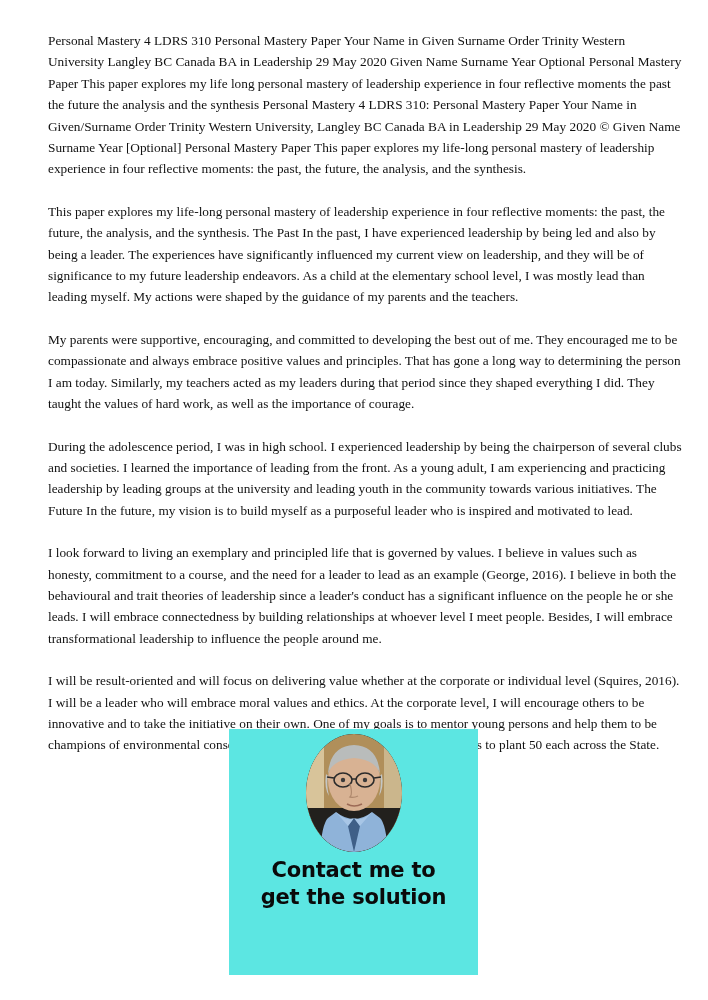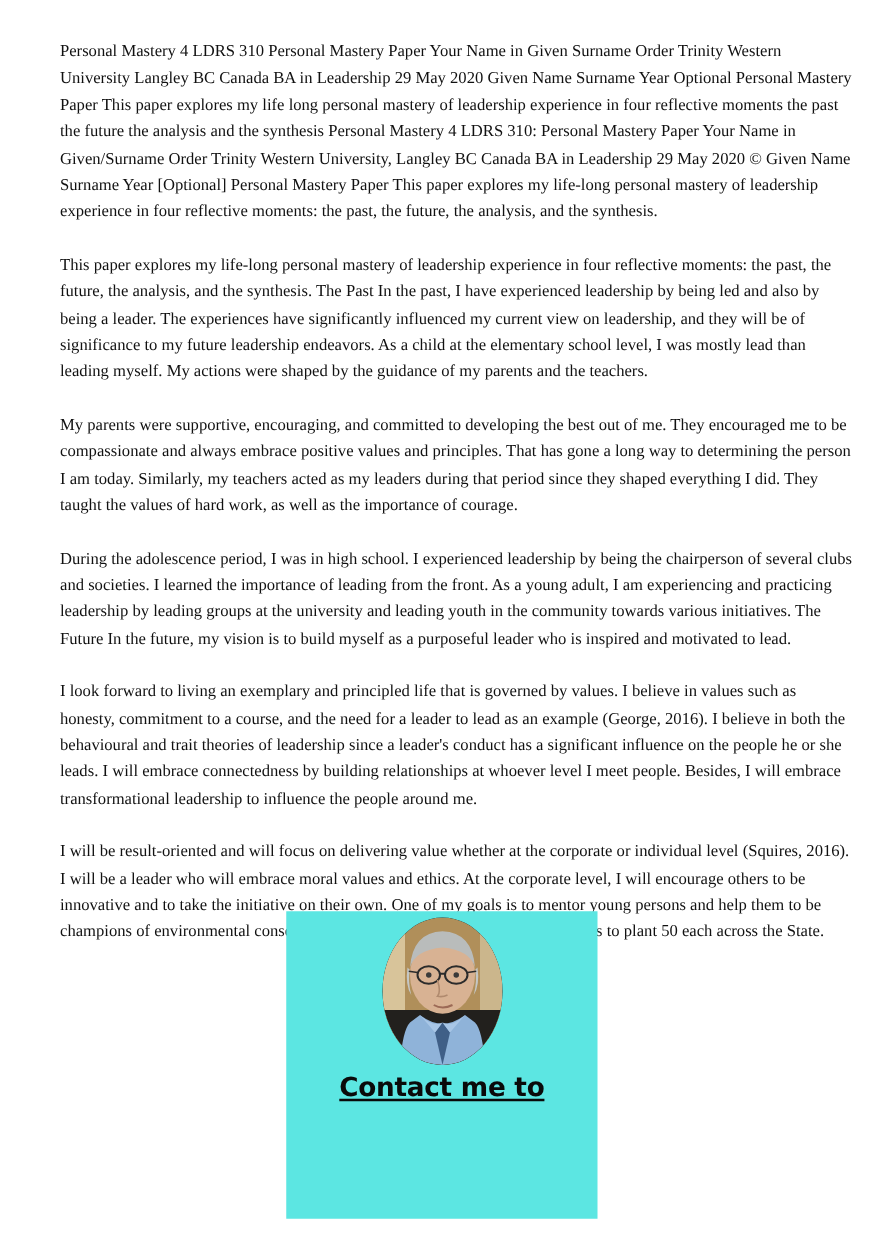--- a/index.html
+++ b/index.html
@@ -66,21 +66,20 @@
   }
   #overlay-photo svg { display: block; }
 
   #overlay-lines {
     position: absolute;
     left: 0;
     top: 128px;
     width: 100%;
     text-align: center;
     color: #0a0a0a;
-    text-decoration: underline;
   }
   .ov-line {
     font-family: "DejaVu Sans", "Liberation Sans", sans-serif;
     font-weight: bold;
     font-size: 21px;
     line-height: 27px;
     letter-spacing: -0.2px;
   }
   #overlay-email {
     margin-top: 6px;
@@ -135,17 +134,18 @@
           <path d="M30 78 Q48 92 66 78 L74 84 Q80 90 82 118 L14 118 Q16 90 22 84 Z" fill="#8fb3d9"></path>
           <path d="M48 84 L42 92 L48 118 L54 92 Z" fill="#3f5f87"></path>
           <path d="M30 78 Q40 88 48 84 L42 92 Z" fill="#a8c6e6"></path>
           <path d="M66 78 Q56 88 48 84 L54 92 Z" fill="#a8c6e6"></path>
         </g>
       </svg>
     </div>
 
     <div id="overlay-lines">
       <div class="ov-line">Contact me to</div>
+      <div class="ov-line">get the solution</div>
     </div>
 
   </div>
 
 </div>
 
 </body></html>

